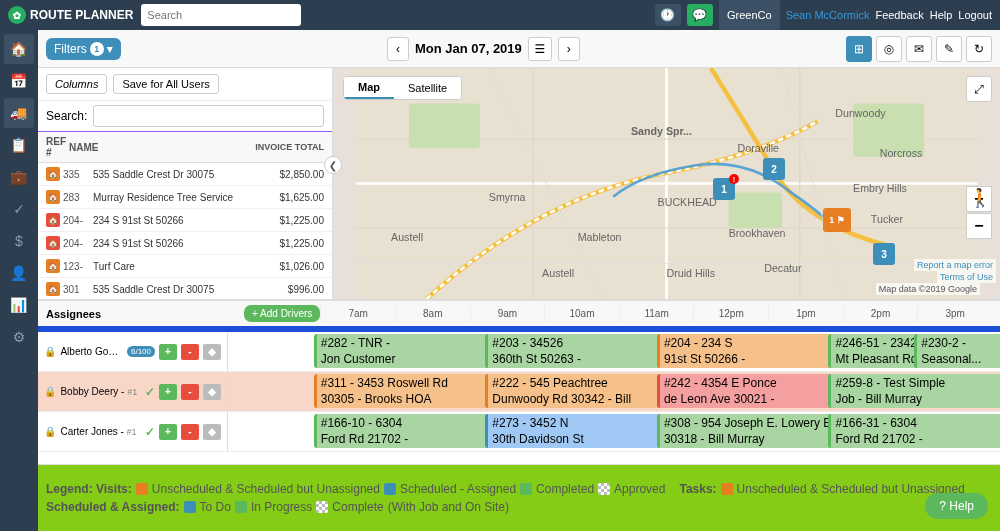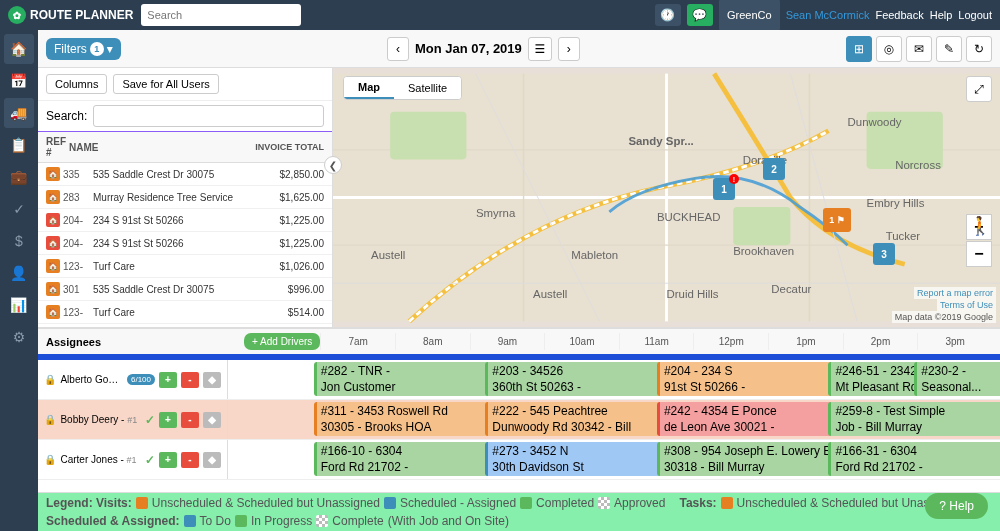--- a/index.html
+++ b/index.html
@@ -50,21 +50,21 @@
     .toolbar-right { display: flex; gap: 4px; }
     .toolbar-right-btn { background: white; border: 1px solid #ccc; border-radius: 3px; width: 26px; height: 26px; cursor: pointer; display: flex; align-items: center; justify-content: center; font-size: 12px; }
     .toolbar-right-btn.active { background: #3d8eb9; color: white; border-color: #3d8eb9; }
 
     
     .middle-section { display: flex; flex: 1; overflow: hidden; }
 
     
     .job-list { width: 295px; background: white; border-right: 1px solid #ddd; display: flex; flex-direction: column; flex-shrink: 0; }
     .job-list-toolbar { display: flex; align-items: center; padding: 6px 8px; gap: 6px; border-bottom: 1px solid #eee; }
-    .columns-btn { background: white; border: 1px solid #ccc; border-radius: 3px; padding: 3px 8px; cursor: pointer; font-size: 11px; }
+    .columns-btn { background: white; border: 1px solid #ccc; border-radius: 3px; padding: 3px 8px; cursor: pointer; font-size: 11px; font-style: italic; }
     .save-btn { background: white; border: 1px solid #ccc; border-radius: 3px; padding: 3px 8px; cursor: pointer; font-size: 11px; }
     .search-row { display: flex; align-items: center; padding: 4px 8px; gap: 6px; border-bottom: 1px solid #8b5cf6; }
     .search-input { border: 1px solid #ccc; border-radius: 3px; padding: 2px 6px; font-size: 11px; flex: 1; height: 22px; }
     .collapse-btn { background: none; border: none; cursor: pointer; color: #555; font-size: 14px; position: absolute; left: 286px; top: 88px; z-index: 10; background: white; border: 1px solid #ccc; border-radius: 50%; width: 18px; height: 18px; display: flex; align-items: center; justify-content: center; font-size: 10px; }
 
     
     .table-header { display: flex; padding: 4px 8px; background: #f8f8f8; border-bottom: 1px solid #ddd; align-items: center; }
     .col-ref { width: 23px; font-size: 10px; font-weight: bold; color: #555; }
     .col-name { flex: 1; font-size: 10px; font-weight: bold; color: #555; }
     .col-invoice { width: 70px; text-align: right; font-size: 10px; font-weight: bold; color: #555; }
@@ -80,21 +80,21 @@
     .job-invoice { width: 65px; text-align: right; font-size: 10px; color: #333; }
 
     
     .map-area { flex: 1; position: relative; }
     .map-container { width: 100%; height: 100%; background: #e8e0d8; position: relative; overflow: hidden; }
     .map-tabs { display: flex; gap: 0; position: absolute; top: 8px; left: 10px; z-index: 5; background: white; border-radius: 4px; overflow: hidden; border: 1px solid #ccc; }
     .map-tab { padding: 4px 14px; cursor: pointer; font-size: 11px; background: white; border: none; }
     .map-tab.active { background: white; font-weight: bold; border-bottom: 2px solid #3d8eb9; }
     .map-zoom { position: absolute; right: 8px; bottom: 60px; display: flex; flex-direction: column; gap: 1px; }
     .zoom-btn { background: white; border: 1px solid #ccc; width: 26px; height: 26px; cursor: pointer; display: flex; align-items: center; justify-content: center; font-size: 16px; font-weight: bold; }
-    .map-credit { position: absolute; bottom: 4px; right: 4px; font-size: 9px; color: #555; background: rgba(255,255,255,0.7); padding: 1px 3px; }
+    .map-credit { position: absolute; bottom: 4px; right: 20px; font-size: 9px; color: #555; background: rgba(255,255,255,0.7); padding: 1px 3px; }
     .map-terms { position: absolute; bottom: 16px; right: 4px; font-size: 9px; color: #3d8eb9; background: rgba(255,255,255,0.7); padding: 1px 3px; cursor: pointer; }
     .map-report { position: absolute; bottom: 28px; right: 4px; font-size: 9px; color: #3d8eb9; background: rgba(255,255,255,0.7); padding: 1px 3px; cursor: pointer; }
     .map-fullscreen { position: absolute; top: 8px; right: 8px; background: white; border: 1px solid #ccc; border-radius: 3px; width: 26px; height: 26px; cursor: pointer; display: flex; align-items: center; justify-content: center; font-size: 12px; }
 
     
     .map-svg { position: absolute; top: 0; left: 0; width: 100%; height: 100%; }
 
     
     .scheduler { height: 165px; background: white; border-top: 2px solid #ddd; display: flex; flex-direction: column; overflow: hidden; }
     .scheduler-header { display: flex; align-items: center; padding: 4px 8px; background: #f8f8f8; border-bottom: 6px solid #1d4ed8; }
@@ -119,21 +119,21 @@
     .time-area { flex: 1; position: relative; overflow: hidden; display: flex; align-items: center; padding: 2px 0; }
 
     
     .sched-card { position: absolute; height: 34px; border-radius: 3px; overflow: hidden; display: flex; flex-direction: column; justify-content: center; padding: 2px 4px; cursor: pointer; font-size: 9px; }
     .sched-card.green { background: #a8d5a2; border-left: 3px solid #5cb85c; }
     .sched-card.orange { background: #f5c08a; border-left: 3px solid #e67e22; }
     .sched-card.pink { background: #f5a0a0; border-left: 3px solid #e74c3c; }
     .sched-card.blue { background: #a0c8f5; border-left: 3px solid #3d8eb9; }
 
     
-    .legend { background: #86efac; border-top: 1px solid #ddd; padding: 3px 8px; font-size: 9px; color: #555; display: flex; gap: 4px; align-items: center; flex-wrap: wrap; }
+    .legend { background: #84cc16; border-top: 1px solid #ddd; padding: 17px 8px; font-size: 9px; color: #555; display: flex; gap: 4px; align-items: center; flex-wrap: wrap; }
     .legend-icon { display: inline-block; width: 12px; height: 12px; border-radius: 2px; vertical-align: middle; }
     .legend-icon.orange { background: #e67e22; }
     .legend-icon.blue { background: #3d8eb9; }
     .legend-icon.green { background: #5cb85c; }
     .legend-icon.checkered { background: repeating-conic-gradient(#bbb 0% 25%, white 0% 50%) 0 0 / 6px 6px; }
 
     .help-btn { position: fixed; bottom: 12px; right: 12px; background: #5cb85c; color: white; border: none; border-radius: 20px; padding: 6px 14px; cursor: pointer; font-size: 12px; display: flex; align-items: center; gap: 4px; }
 
     
     .map-marker { position: absolute; background: #e67e22; color: white; border-radius: 3px; width: 22px; height: 22px; display: flex; align-items: center; justify-content: center; font-size: 10px; font-weight: bold; cursor: pointer; }

